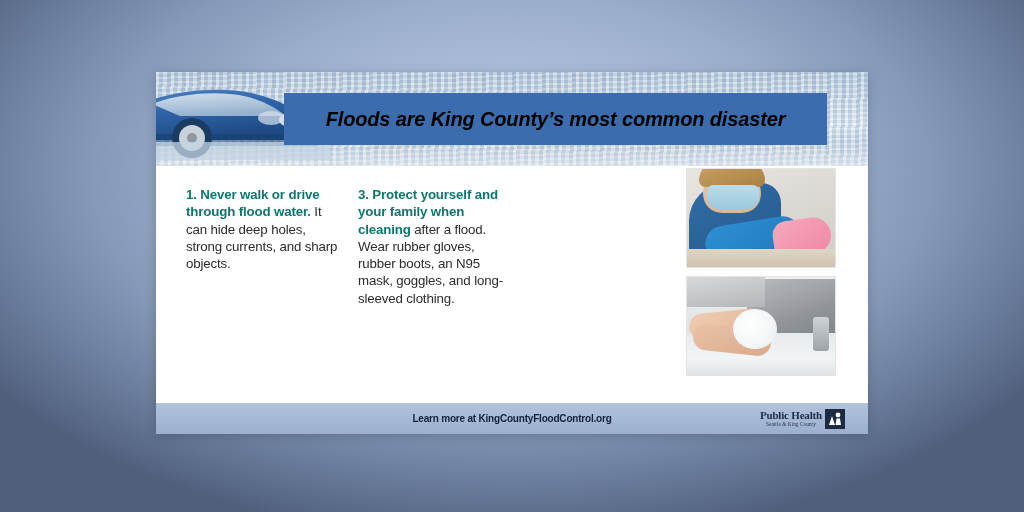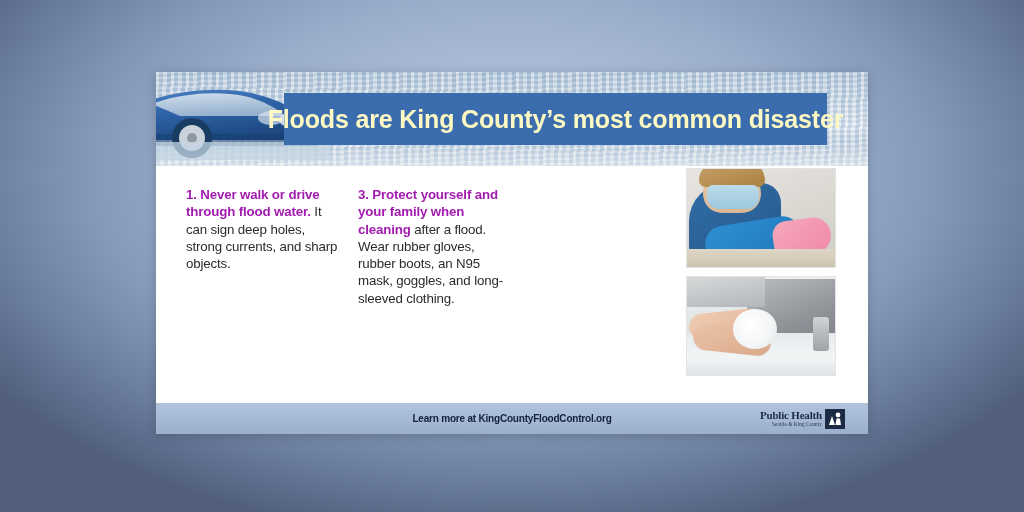--- a/index.html
+++ b/index.html
@@ -81,25 +81,26 @@
     left: 128px;
     top: 21px;
     width: 543px;
     height: 52px;
     background: #3a6cae;
     display: flex;
     align-items: center;
     justify-content: center;
   }
   .title-bar .title-text {
-    color: #fef9c3;
-    font-size: 25px;
+    color: #000000;
+    font-size: 20px;
     font-weight: bold;
     letter-spacing: -0.15px;
     white-space: nowrap;
+    font-style: italic;
   }
 
   
   .body-area {
     position: relative;
     height: 236px;
     background: #ffffff;
     padding: 22px 0 0 0;
   }
 
@@ -113,21 +114,21 @@
   }
   .col { width: 156px; margin-right: 16px; }
   .col:last-child { margin-right: 12px; }
 
   .tip {
     font-size: 13.3px;
     line-height: 1.30;
     color: #2b2b2b;
     letter-spacing: -0.15px;
   }
-  .tip b { font-weight: bold; color: #a21caf; }
+  .tip b { font-weight: bold; color: #0f766e; }
 
   
   .photo {
     position: absolute;
     left: 530px;
     width: 150px;
     border: 1px solid #e4e4e4;
     overflow: hidden;
   }
   .photo-gloves { top: 2px; height: 100px; }
@@ -250,21 +251,21 @@
   .ph-logo {
     position: absolute;
     right: 12px;
     top: 3px;
     width: 96px;
     height: 26px;
     display: flex;
     align-items: center;
     gap: 3px;
   }
-  .ph-words { text-align: right; line-height: 1; }
+  .ph-words { text-align: center; line-height: 1; }
   .ph-title {
     font-family: "Liberation Serif", serif;
     font-size: 11px;
     font-weight: bold;
     color: #1d2a44;
     letter-spacing: -0.2px;
     display: block;
   }
   .ph-sub {
     font-family: "Liberation Serif", serif;
@@ -314,21 +315,21 @@
 
     <div class="title-bar">
       <span class="title-text">Floods are King County’s most common disaster</span>
     </div>
   </div>
 
   <div class="body-area">
 
     <div class="columns">
       <div class="col">
-        <p class="tip"><b>1. Never walk or drive through flood water.</b><span> It can sign deep holes, strong currents, and sharp objects.</span></p>
+        <p class="tip"><b>1. Never walk or drive through flood water.</b><span> It can hide deep holes, strong currents, and sharp objects.</span></p>
       </div>
       <div class="col">
         <p class="tip"><b>3. Protect yourself and your family when cleaning</b><span> after a flood. Wear rubber gloves, rubber boots, an N95 mask, goggles, and long-sleeved clothing.</span></p>
       </div>
     </div>
 
     <div class="photo photo-gloves">
       <div class="photo-inner">
         <div class="g-bg"></div>
         <div class="g-scrubs"></div>

